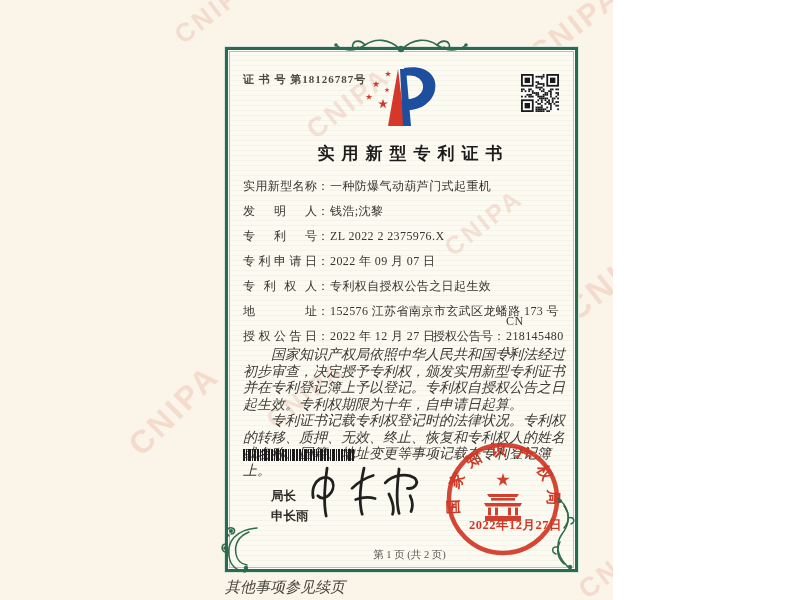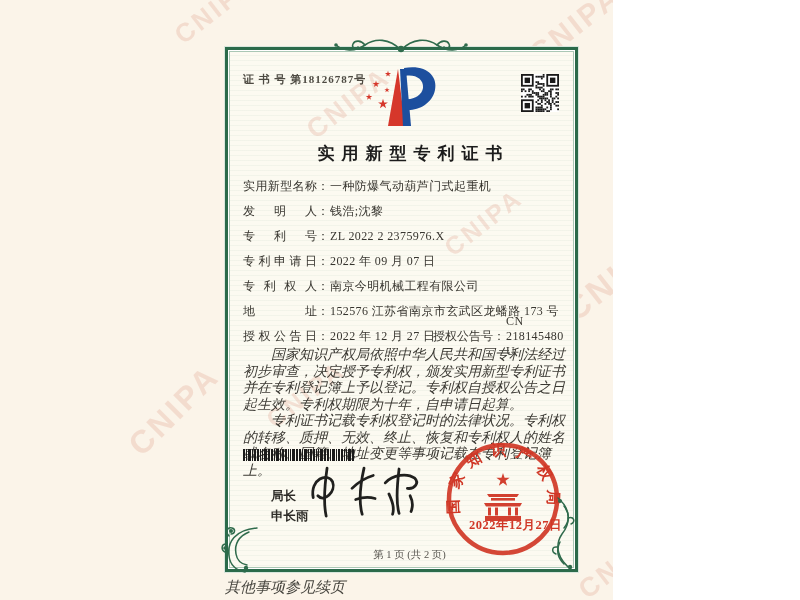--- a/index.html
+++ b/index.html
@@ -263,21 +263,21 @@
               <span class="val">2022 年 09 月 07 日</span>
             </div>
           <div class="frow">
               <span class="justify-label">
                 <span>专</span>
                 <span>利</span>
                 <span>权</span>
                 <span>人</span>
               </span>
               <span>：</span>
-              <span class="val">南京今明机械工程有限公司</span>
+              <span class="val">专利权自授权公告之日起生效</span>
             </div>
           <div class="frow">
               <span class="justify-label">
                 <span>地</span>
                 <span>址</span>
               </span>
               <span>：</span>
               <span class="val">152576 江苏省南京市玄武区龙蟠路 173 号</span>
             </div>
           <div class="frow">

